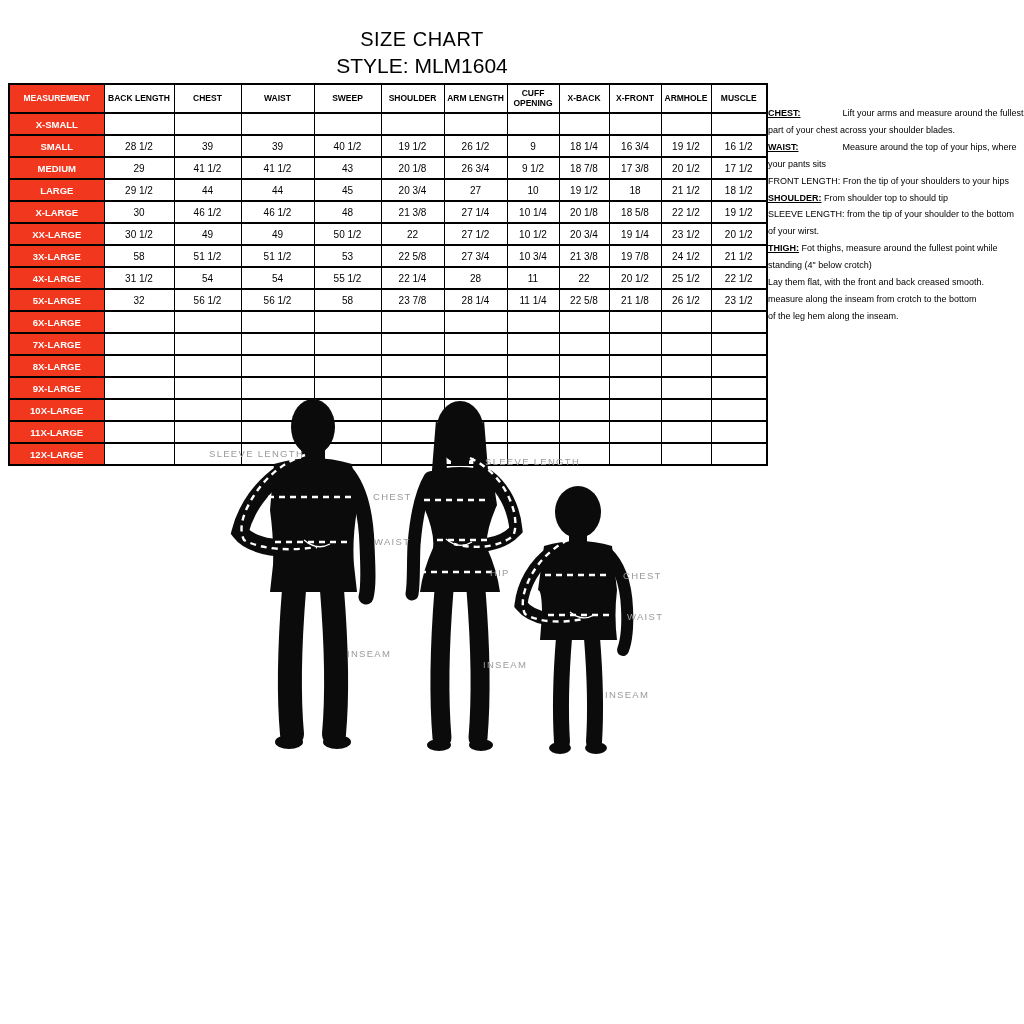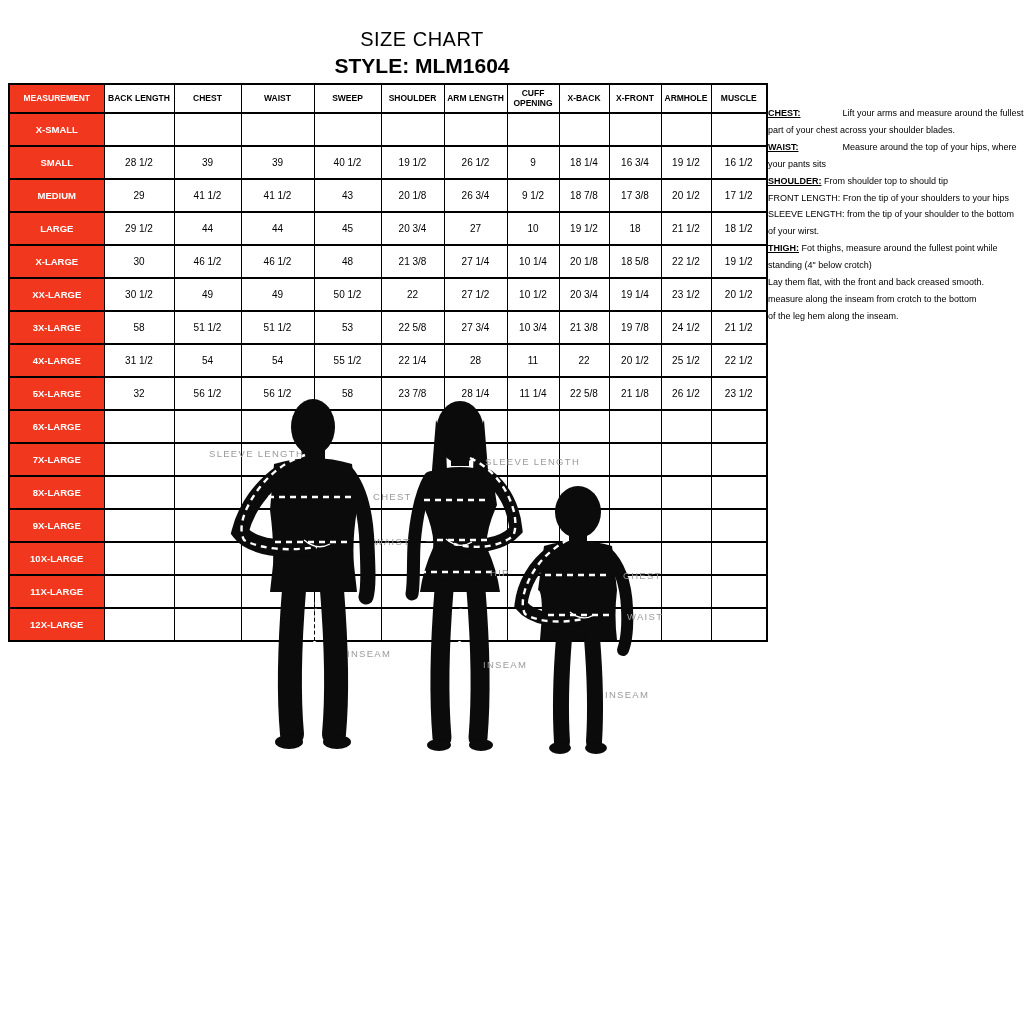--- a/index.html
+++ b/index.html
@@ -4,36 +4,36 @@
 <style>
   * { margin:0; padding:0; box-sizing:border-box; }
   html,body { width:1024px; height:1024px; background:#ffffff; overflow:hidden;
               font-family:"Liberation Sans", sans-serif; color:#000; }
   #page { position:relative; width:1024px; height:1024px; background:#fff; }
 
   
   #title-block { position:absolute; left:422px; top:28px; transform:translateX(-50%);
                  text-align:center; white-space:nowrap; }
   #main-title  { font-size:20px; font-weight:400; letter-spacing:0.5px; }
-  #style-title { font-size:21px; font-weight:700; margin-top:3px;text-align:center; }
+  #style-title { font-size:21px; font-weight:400; margin-top:3px;text-align:center; }
 
   
   #size-table { position:absolute; left:8px; top:83px; width:758px;
                 border-collapse:collapse; table-layout:fixed;
                 border:2px solid #000; }
   #size-table th, #size-table td {
       border-left:1px solid #000; border-right:1px solid #000;
       border-top:2px solid #000; border-bottom:2px solid #000;
       text-align:center; vertical-align:middle; overflow:hidden; }
   #size-table thead th { font-size:8.5px; font-weight:700; line-height:1.15;
       height:29px; padding:0 1px; }
   #size-table tbody td { font-size:10px; font-weight:400; height:17px; padding:0; }
   #size-table thead th:first-child,
   #size-table tbody th { background:#f2371f; color:#fff; font-weight:700; }
-  #size-table tbody th { font-size:9.5px; height:33px; }
+  #size-table tbody th { font-size:9.5px; height:22px; }
 
   
   #notes { position:absolute; left:768px; top:105px; width:256px;
            font-size:9px; line-height:16.9px; white-space:nowrap; }
   .note-key { font-weight:700; text-decoration:underline; }
   .note-key.wide { display:inline-block; min-width:72px; text-decoration:underline; }
 
   
   #figures { position:absolute; left:180px; top:390px; width:520px; height:380px; }
   .fig-label { font-size:9.5px; letter-spacing:1.3px; fill:#9a9a9a;
@@ -311,22 +311,22 @@
           <td></td>
         </tr>
       </tbody>
   </table>
 
   <div id="notes">
       <div class="note-line"><span class="note-key wide">CHEST:</span> Lift your arms and measure around the fullest</div>
       <div class="note-line">part of your chest across your shoulder blades.</div>
       <div class="note-line"><span class="note-key wide">WAIST:</span> Measure around the top of  your hips, where</div>
       <div class="note-line">your pants sits</div>
+      <div class="note-line">FRONT LENGTH: Fron the tip of your shoulders to your hips</div>
       <div class="note-line"><span class="note-key">SHOULDER:</span> From shoulder top to should tip</div>
-      <div class="note-line">FRONT LENGTH: Fron the tip of your shoulders to your hips</div>
       <div class="note-line">SLEEVE LENGTH: from the tip of your shoulder to the bottom</div>
       <div class="note-line">of your wirst.</div>
       <div class="note-line"><span class="note-key">THIGH:</span> Fot thighs, measure around the fullest point while</div>
       <div class="note-line">standing (4" below crotch)</div>
       <div class="note-line">Lay them flat, with the front and back creased smooth.</div>
       <div class="note-line">measure along the inseam from crotch to the bottom</div>
       <div class="note-line">of the leg hem along the inseam.</div>
     </div>
 
   <svg id="figures" viewBox="0 0 520 380" width="520" height="380">

